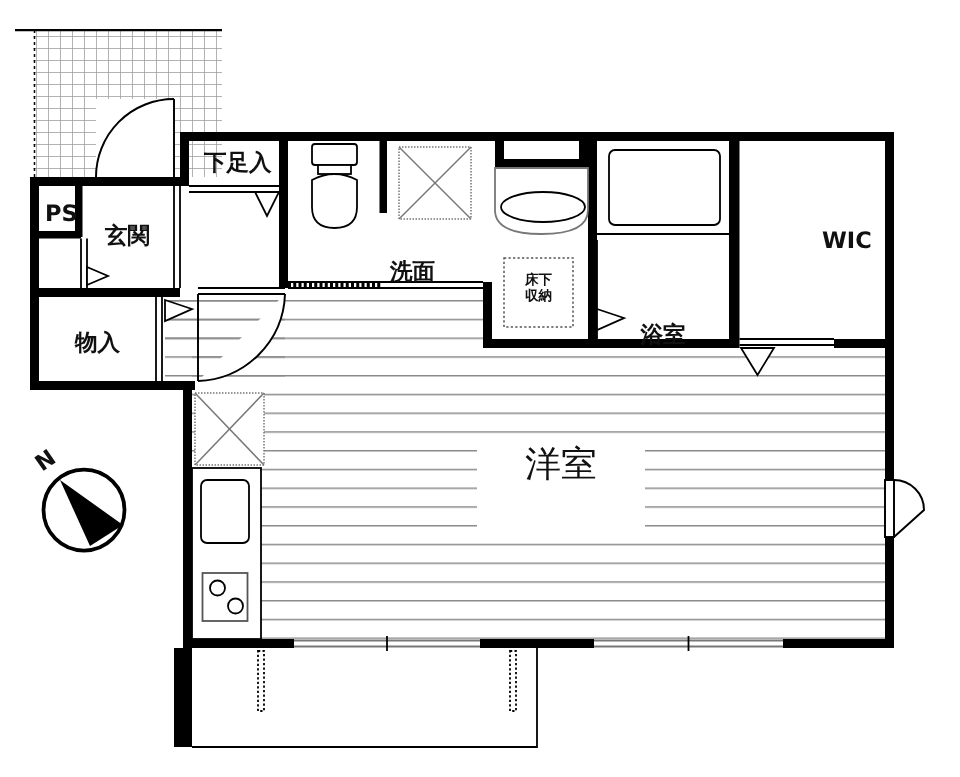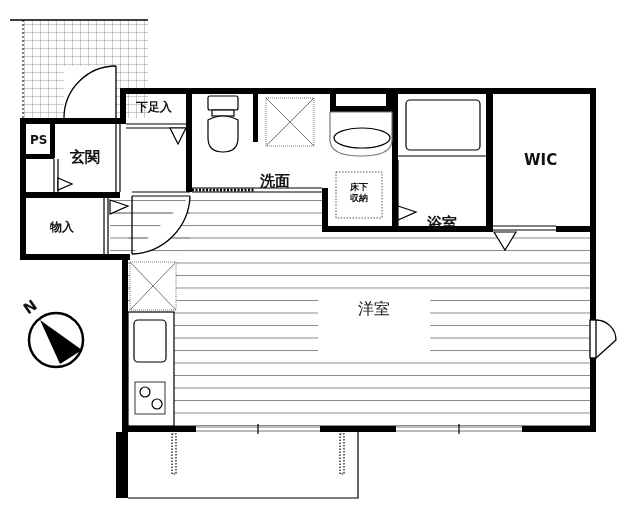--- a/index.html
+++ b/index.html
@@ -1,23 +1,23 @@
 <!DOCTYPE html>
 <html><head>
 <meta charset="utf-8">
 <style>
   html, body { margin: 0; padding: 0; background: #ffffff; }
   body { width: 640px; height: 518px; position: relative; overflow: hidden;
          font-family: "DejaVu Sans", "Liberation Sans", sans-serif; }
   #plan { position: absolute; left: 0; top: 0; width: 640px; height: 518px; }
   .lbl { position: absolute; color: #111; font-weight: bold; white-space: nowrap; text-align: center; }
   .lbl-md { font-size: 15px; }
-  .lbl-sm { font-size: 12px; }
+  .lbl-sm { font-size: 15px; }
   .lbl-xs { font-size: 9px; line-height: 11px; font-weight: bold; }
-  .lbl-lg { font-size: 16px; line-height: 26px; font-weight: normal; }
+  .lbl-lg { font-size: 24px; line-height: 26px; font-weight: normal; }
 </style>
 </head>
 <body>
 
 <svg id="plan" viewBox="0 0 640 518" xmlns="http://www.w3.org/2000/svg">
   <defs>
     <pattern id="grid" width="8" height="8" patternUnits="userSpaceOnUse">
       <path d="M8 0 L0 0 0 8" fill="none" stroke="#9a9a9a" stroke-width="1"></path>
     </pattern>
     <pattern id="floorlines" width="10" height="12.5" patternUnits="userSpaceOnUse">
@@ -171,14 +171,14 @@
 <div class="lbl lbl-md" style="left:70px; top:148px;font-family:Liberation Mono, monospace;">玄関</div>
 <div class="lbl lbl-sm" style="left:136px; top:99px;">下足入</div>
 <div class="lbl lbl-sm" style="left:30px; top:133px;">PS</div>
 <div class="lbl lbl-sm" style="left:50px; top:219px;">物入</div>
 <div class="lbl lbl-md" style="left:260px; top:172px;">洗面</div>
 <div class="lbl lbl-xs" style="left:340px; top:182px; width:38px;">
   <div>床下</div>
   <div>収納</div>
 </div>
 <div class="lbl lbl-md" style="left:427px; top:182px;margin-top:32px;">浴室</div>
-<div class="lbl lbl-md" style="left:524px; top:151px;">WIC</div>
+<div class="lbl lbl-md" style="left:548px; top:151px;">WIC</div>
 <div class="lbl lbl-md" style="left:24px; top:298px; transform:rotate(-35deg);">N</div>
 
 </body></html>

